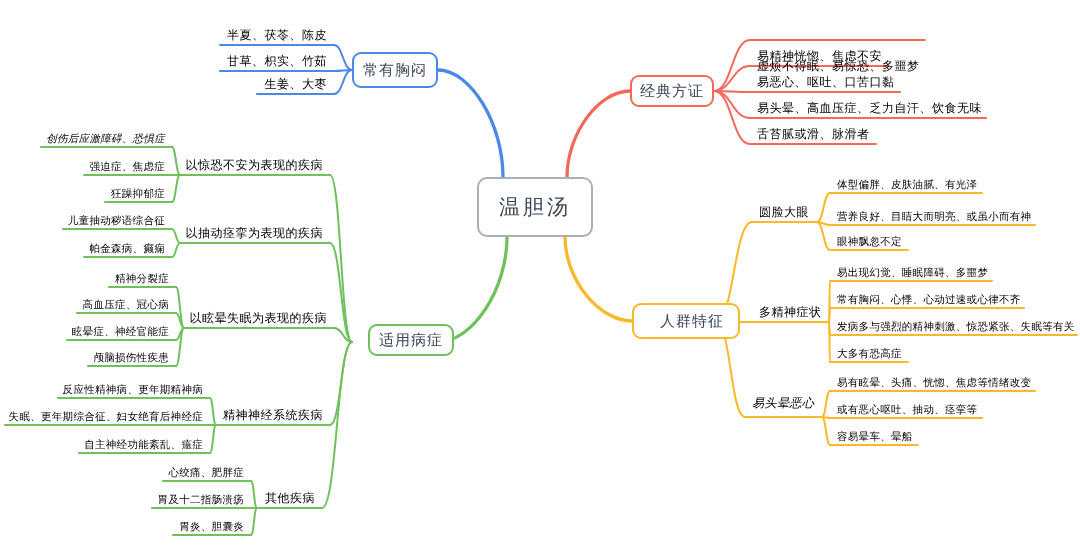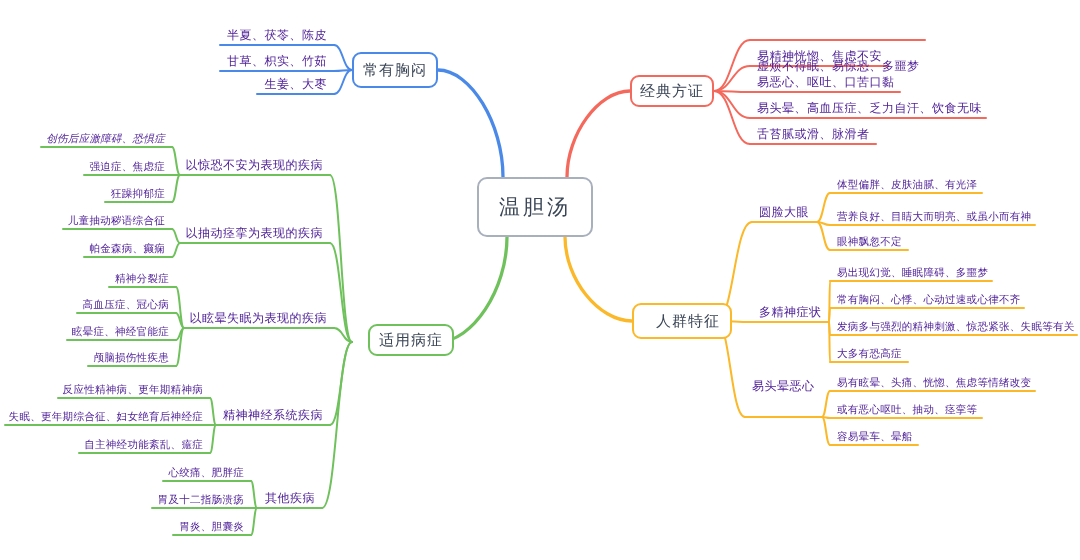--- a/index.html
+++ b/index.html
@@ -12,21 +12,21 @@
     font-size:15px;color:#3a4556;white-space:nowrap;box-sizing:border-box;
     letter-spacing:1px;z-index:3;
   }
   #center-topic{
     position:absolute;display:flex;align-items:center;justify-content:center;
     background:#ffffff;border:2.5px solid #a8b0bc;border-radius:10px;
     font-size:21px;color:#3a4556;letter-spacing:3px;z-index:3;
     left:477px;top:177px;width:116px;height:60px;box-sizing:border-box;
   }
   .topic{
-    position:absolute;font-size:12px;line-height:14px;color:#4c1d95;
+    position:absolute;font-size:12px;line-height:14px;color:#000000;
     white-space:nowrap;z-index:2;letter-spacing:0.5px;
   }
   .topic.lv3{font-size:10.5px;line-height:13px;letter-spacing:0.3px;}
   .topic.r-align{transform:translateX(-100%);}
 </style>
 </head>
 <body>
 
 <div id="canvas">
   <svg id="edges" viewBox="0 0 1080 560">
@@ -122,31 +122,31 @@
       <div class="node" style="left: 352px; top: 52px; width: 86px; height: 36px; border-color: rgb(74, 137, 232);">常有胸闷</div>
       <div class="topic r-align" style="left: 327px; top: 28px;">半夏、茯苓、陈皮</div>
       <div class="topic r-align" style="left: 327px; top: 54px;">甘草、枳实、竹茹</div>
       <div class="topic r-align" style="left: 327px; top: 77px;">生姜、大枣</div>
       <div class="node" style="left: 630px; top: 75px; width: 84px; height: 32px; border-color: rgb(244, 105, 92);">经典方证</div>
       <div class="topic" style="left: 757px; top: 23px; margin-top: 36px;">虚烦不得眠、易惊恐、多噩梦</div>
       <div class="topic" style="left: 757px; top: 49px;">易精神恍惚、焦虑不安</div>
       <div class="topic" style="left: 757px; top: 75px;">易恶心、呕吐、口苦口黏</div>
       <div class="topic" style="left: 757px; top: 101px;">易头晕、高血压症、乏力自汗、饮食无味</div>
       <div class="topic" style="left: 757px; top: 127px;">舌苔腻或滑、脉滑者</div>
-      <div class="node" style="left: 632px; top: 303px; width: 100px; height: 36px; border-color: rgb(251, 184, 41); padding-left: 12px;">人群特征</div>
+      <div class="node" style="left: 632px; top: 303px; width: 108px; height: 36px; border-color: rgb(251, 184, 41); padding-left: 12px;">人群特征</div>
       <div class="topic" style="left: 759px; top: 205px;">圆脸大眼</div>
       <div class="topic lv3" style="left: 837px; top: 178px;">体型偏胖、皮肤油腻、有光泽</div>
       <div class="topic lv3" style="left: 837px; top: 210px;">营养良好、目睛大而明亮、或虽小而有神</div>
       <div class="topic lv3" style="left: 837px; top: 235px;">眼神飘忽不定</div>
       <div class="topic" style="left: 759px; top: 305px;">多精神症状</div>
       <div class="topic lv3" style="left: 837px; top: 266px;">易出现幻觉、睡眠障碍、多噩梦</div>
       <div class="topic lv3" style="left: 837px; top: 293px;">常有胸闷、心悸、心动过速或心律不齐</div>
       <div class="topic lv3" style="left: 837px; top: 320px;">发病多与强烈的精神刺激、惊恐紧张、失眠等有关</div>
       <div class="topic lv3" style="left: 837px; top: 347px;">大多有恐高症</div>
-      <div class="topic" style="left: 752px; top: 379px;">易头晕恶心</div>
+      <div class="topic" style="left: 752px; top: 396px; font-style: italic;">易头晕恶心</div>
       <div class="topic lv3" style="left: 837px; top: 376px;">易有眩晕、头痛、恍惚、焦虑等情绪改变</div>
       <div class="topic lv3" style="left: 837px; top: 403px;">或有恶心呕吐、抽动、痉挛等</div>
       <div class="topic lv3" style="left: 837px; top: 430px;">容易晕车、晕船</div>
       <div class="node" style="left: 368px; top: 324px; width: 86px; height: 32px; border-color: rgb(111, 193, 92);">适用病症</div>
       <div class="topic r-align" style="left: 323px; top: 158px;">以惊恐不安为表现的疾病</div>
       <div class="topic lv3 r-align" style="left: 165px; top: 132px; font-style: italic;">创伤后应激障碍、恐惧症</div>
       <div class="topic lv3 r-align" style="left: 165px; top: 160px;">强迫症、焦虑症</div>
       <div class="topic lv3 r-align" style="left: 165px; top: 187px;">狂躁抑郁症</div>
       <div class="topic r-align" style="left: 323px; top: 226px;">以抽动痉挛为表现的疾病</div>
       <div class="topic lv3 r-align" style="left: 165px; top: 214px;">儿童抽动秽语综合征</div>

